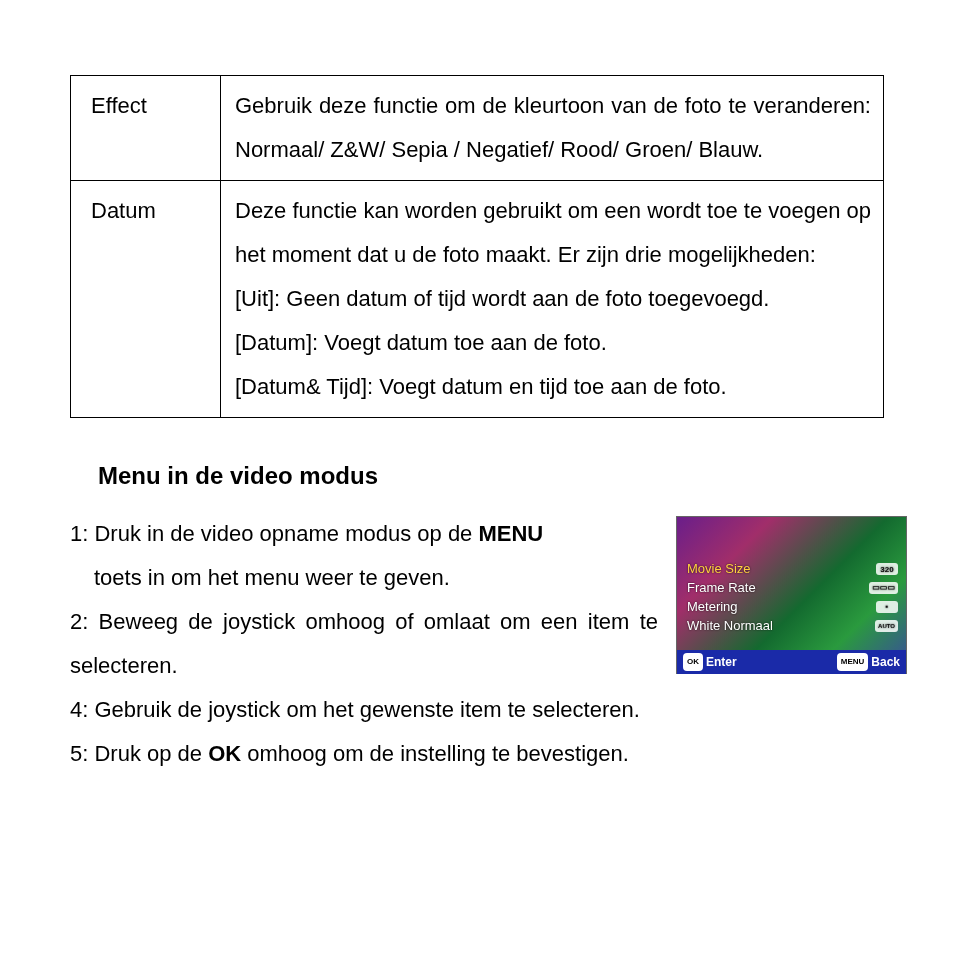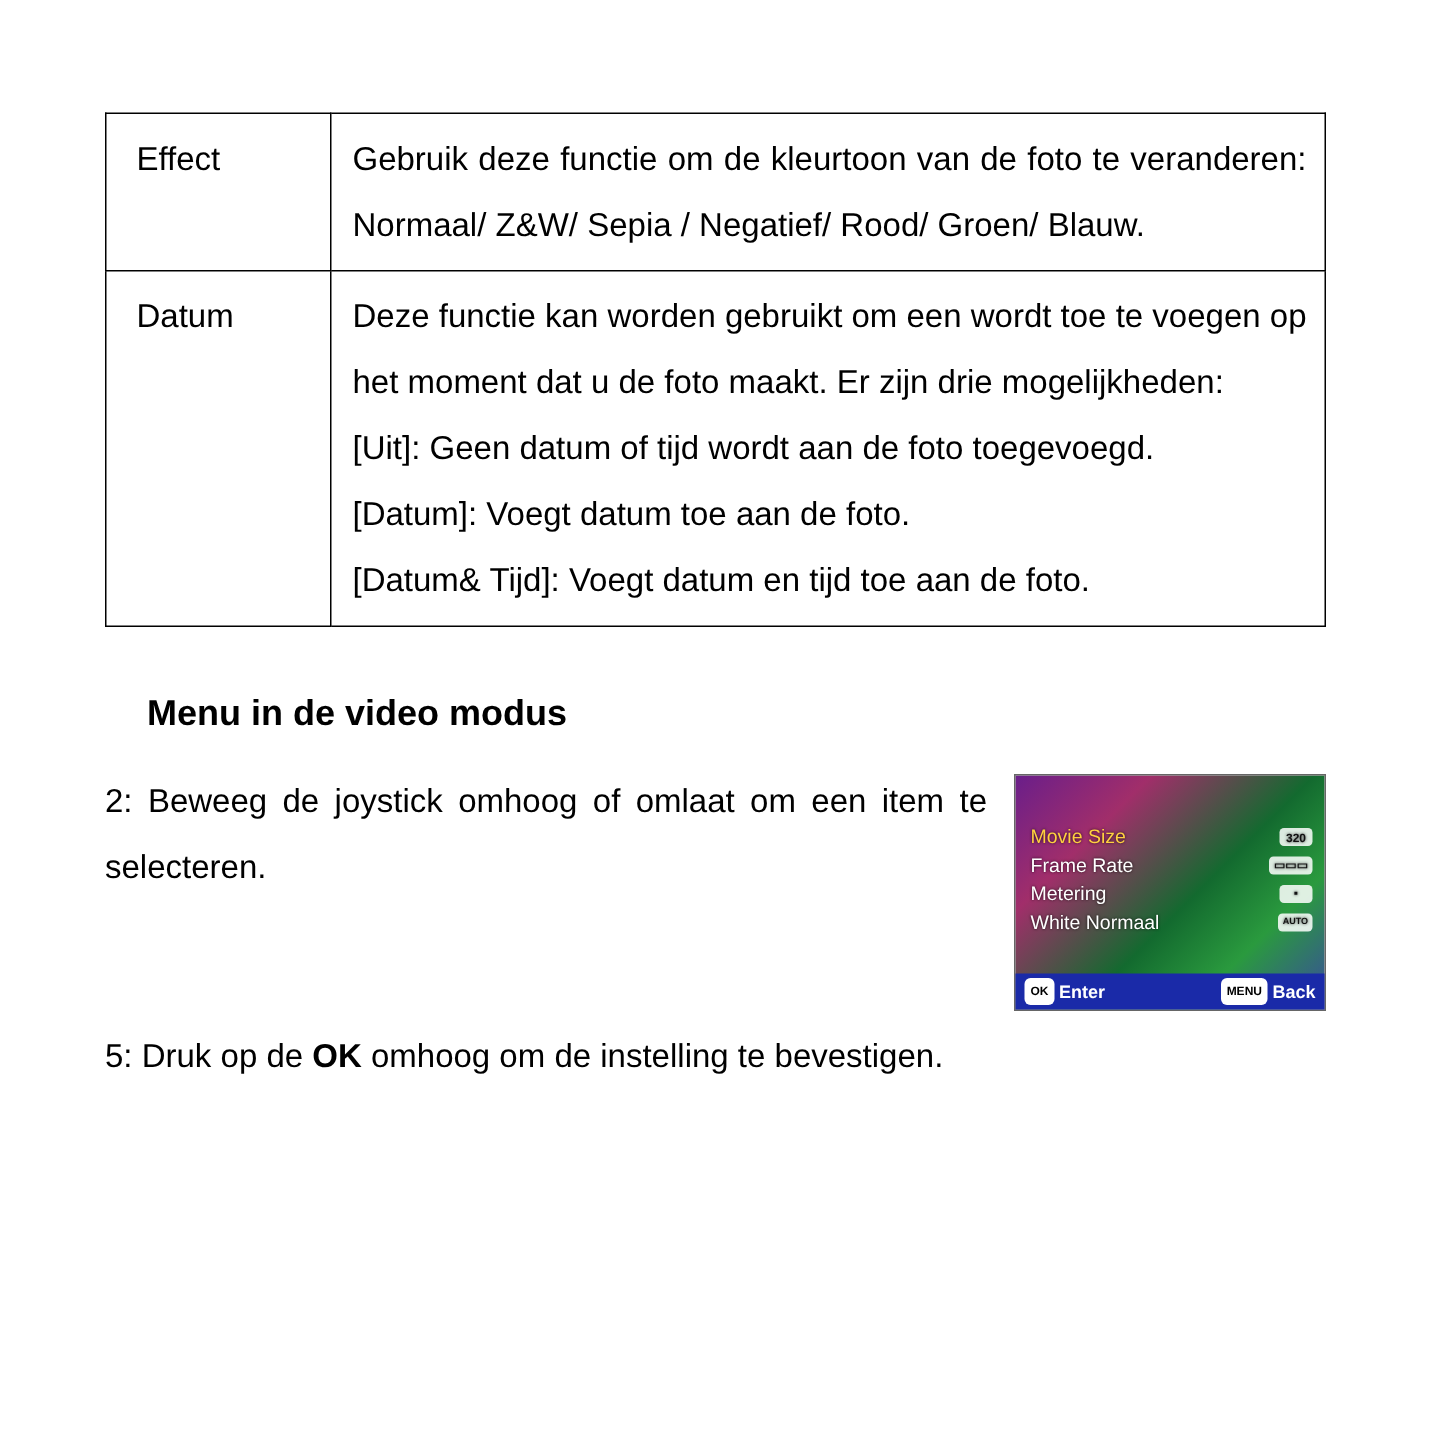--- a/index.html
+++ b/index.html
@@ -47,27 +47,28 @@
   }
   .content-block .indent {
     padding-left: 24px;
   }
   .figure-wrap {
     float: right;
     width: 208px;
     margin: 4px 0 8px 18px;
   }
   .video-menu {
-    width: 208px;
+    width: 231px;
     height: 158px;
     border: 1px solid #666;
     background: linear-gradient(135deg, #6a1e8a 0%, #a12e6a 25%, #136a2f 55%, #2a9a3e 75%, #3a4aa0 100%);
     display: flex;
     flex-direction: column;
     font-family: Arial, sans-serif;
+    gap: 11px;
   }
   .vm-top {
     flex: 0 0 28px;
   }
   .vm-body {
     flex: 1;
     padding: 4px 8px 4px 10px;
     color: #fff;
     font-size: 13px;
     line-height: 1.45;
@@ -183,21 +184,26 @@
             <span>Enter</span>
           </div>
           <div class="vm-foot-right">
             <span class="vm-key">MENU</span>
             <span>Back</span>
           </div>
         </div>
       </div>
     </div>
 
+    <div>
+      <span>1: Druk in de video opname modus op de </span><b>MENU</b>
+      <div class="indent"> toets in om het menu weer te geven.</div>
+    </div>
     <div class="just">2: Beweeg de joystick omhoog of omlaat om een item te selecteren.</div>
     <div class="clear"></div>
+    <div>4: Gebruik de joystick om het gewenste item te selecteren.</div>
     <div>
       <span>5: Druk op de </span><b>OK</b><span> omhoog om de instelling te bevestigen.</span>
     </div>
 
   </div>
 
 </div>
 
 </body></html>

